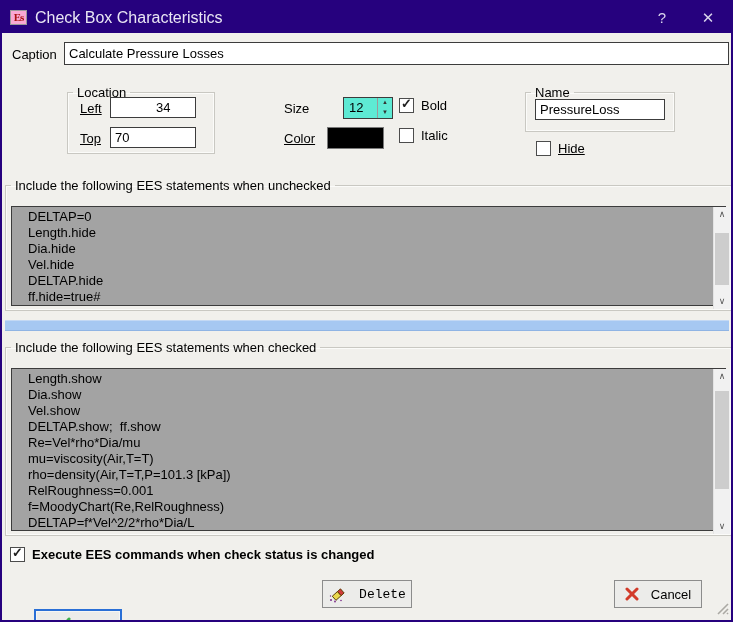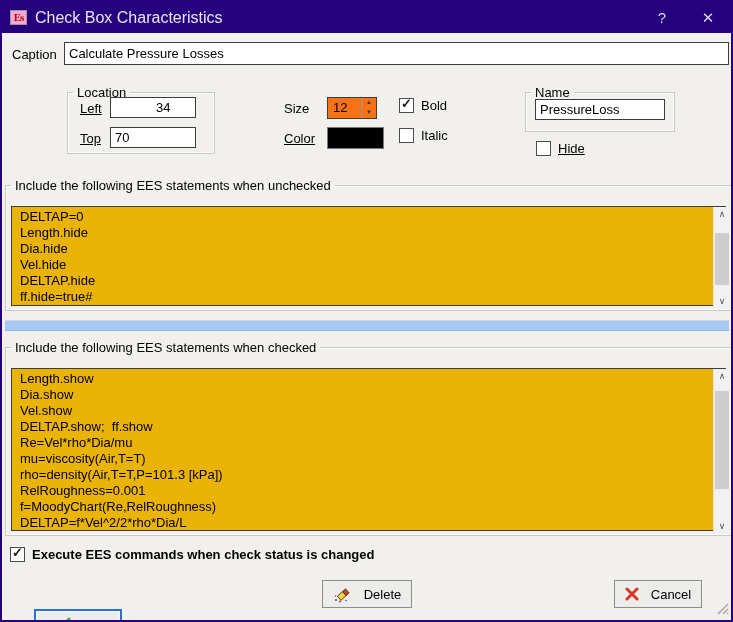--- a/index.html
+++ b/index.html
@@ -60,39 +60,39 @@
   }
   .checkbox .check-glyph {
     display:none; position:absolute; left:1px; top:-3px;
     font-size:13px; font-weight:bold; color:#1f1f1f;
   }
   .checkbox.checked .check-glyph { display:block; }
   .cb-row { position:absolute; display:flex; align-items:center; gap:7px; }
   
   .spinbox {
     position:absolute; width:50px; height:22px;
-    background:#f97316; border:1px solid #3c3c3c; display:flex;
+    background:#5eead4; border:1px solid #3c3c3c; display:flex;margin-left:16px;
   }
   .spin-value { flex:1; padding:2px 0 0 5px; font-size:13px; }
   .spin-buttons {
     width:15px; border-left:1px solid #9a9a9a;
     display:flex; flex-direction:column;
   }
   .spin-up,.spin-down {
     flex:1; font-size:6px; line-height:9px; text-align:center; color:#333;
   }
   .swatch {
     position:absolute; width:57px; height:22px;
     border:1px solid #7a7a7a;
   }
   
   .code-area {
     position:absolute; left:5px; right:5px; top:13px; bottom:4px;
-    background:#eab308; border:1px solid #3c3c3c;
-    padding:2px 22px 2px 8px;
+    background:#a3a3a3; border:1px solid #3c3c3c;
+    padding:2px 22px 2px 16px;
     font-size:13px; line-height:16px;
     white-space:pre-wrap; overflow:hidden;
   }
   .scrollbar {
     position:absolute; top:1px; right:1px; bottom:1px; width:17px;
     background:#f1f1f1; border-left:1px solid #e3e3e3;
   }
   .sb-btn {
     position:absolute; left:0; width:16px; height:15px;
     text-align:center; font-size:9px; line-height:15px; color:#555;
@@ -222,21 +222,21 @@
 
   <div class="btn btn-ok" style="left:32px; top:607px; width:88px;">
     <span class="ico">
       <svg width="17" height="15" viewBox="0 0 17 15">
         <polyline points="2,8 6,12.5 15,2" fill="none" stroke-width="3" stroke-linecap="round" stroke-linejoin="round" style="stroke: rgb(60, 174, 76);"></polyline>
       </svg>
     </span>
     <span>OK</span>
   </div>
 
-  <div class="btn" style="left:320px; top:578px; width:90px;">
+  <div class="btn" style="left:320px; top:578px; width:90px;font-family:Liberation Mono, monospace;">
     <span class="ico">
       <svg width="19" height="18" viewBox="0 0 19 18">
         <g transform="rotate(-42 9 9)">
           <rect x="4" y="7.5" width="7" height="5.5" fill="#e9d84e" stroke="#5a3a00" stroke-width="0.9"></rect>
           <rect x="11" y="7.5" width="4" height="5.5" fill="#cf3a3a" stroke="#5a3a00" stroke-width="0.9"></rect>
         </g>
         <circle cx="3" cy="15" r="1" fill="#7a2a8a"></circle>
         <circle cx="7" cy="16.5" r="0.9" fill="#7a2a8a"></circle>
         <circle cx="13" cy="15.5" r="0.8" fill="#7a2a8a"></circle>
         <circle cx="2.5" cy="11" r="0.7" fill="#7a2a8a"></circle>

